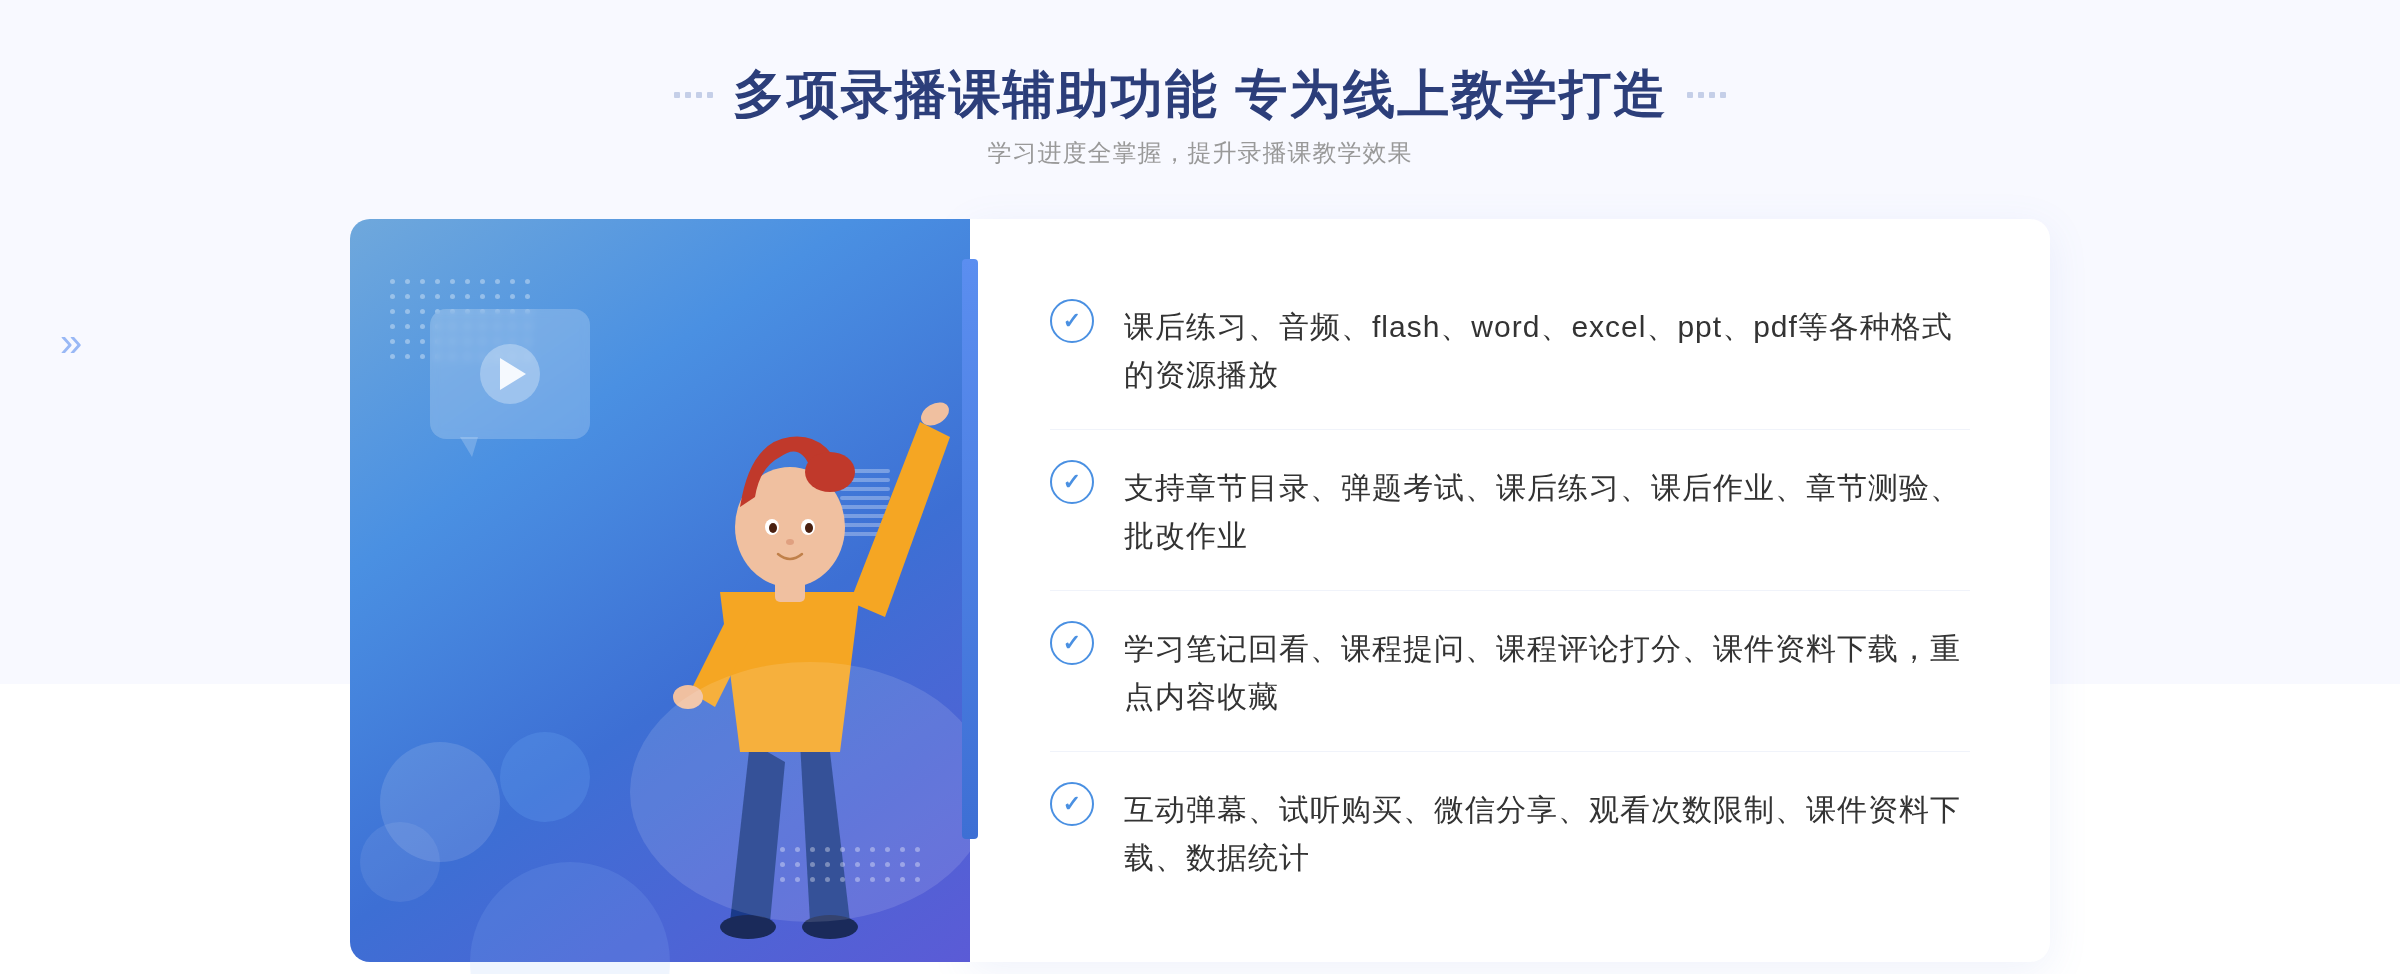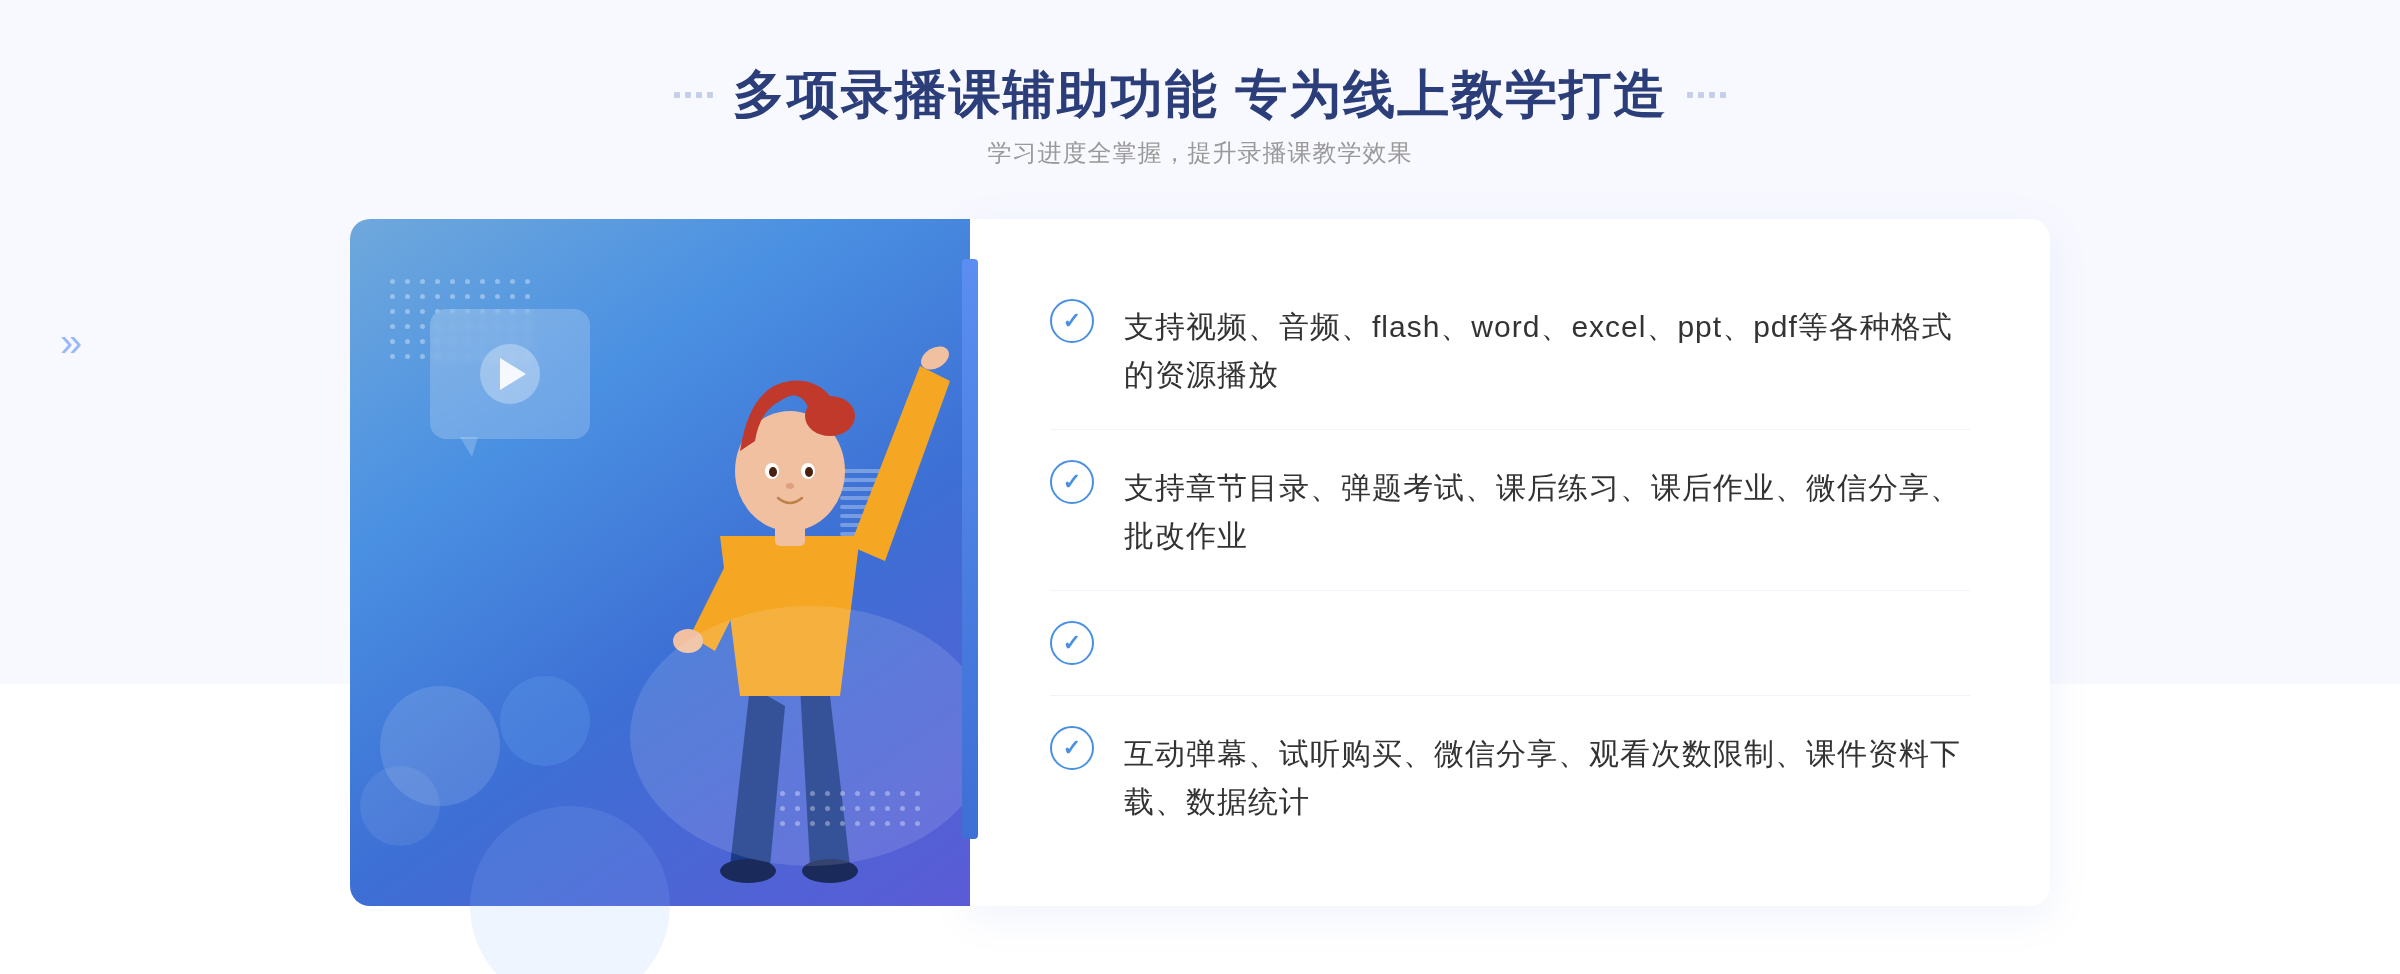--- a/index.html
+++ b/index.html
@@ -504,34 +504,35 @@
 
       <div class="blue-bar"></div>
     </div>
 
     <div class="features-panel">
 
       <div class="feature-item">
         <div class="check-circle">
           <span class="check-mark">✓</span>
         </div>
-        <span class="feature-text">支持视频、音频、flash、word、excel、ppt、pdf等各种格式的资源播放</span>
+        <span class="feature-text">课后练习、音频、flash、word、excel、ppt、pdf等各种格式的资源播放</span>
       </div>
 
       <div class="feature-item">
         <div class="check-circle">
           <span class="check-mark">✓</span>
         </div>
-        <span class="feature-text">支持章节目录、弹题考试、课后练习、课后作业、微信分享、批改作业</span>
+        <span class="feature-text">支持章节目录、弹题考试、课后练习、课后作业、章节测验、批改作业</span>
       </div>
 
       <div class="feature-item">
         <div class="check-circle">
           <span class="check-mark">✓</span>
         </div>
+        <span class="feature-text">学习笔记回看、课程提问、课程评论打分、课件资料下载，重点内容收藏</span>
       </div>
 
       <div class="feature-item">
         <div class="check-circle">
           <span class="check-mark">✓</span>
         </div>
         <span class="feature-text">互动弹幕、试听购买、微信分享、观看次数限制、课件资料下载、数据统计</span>
       </div>
 
     </div>

